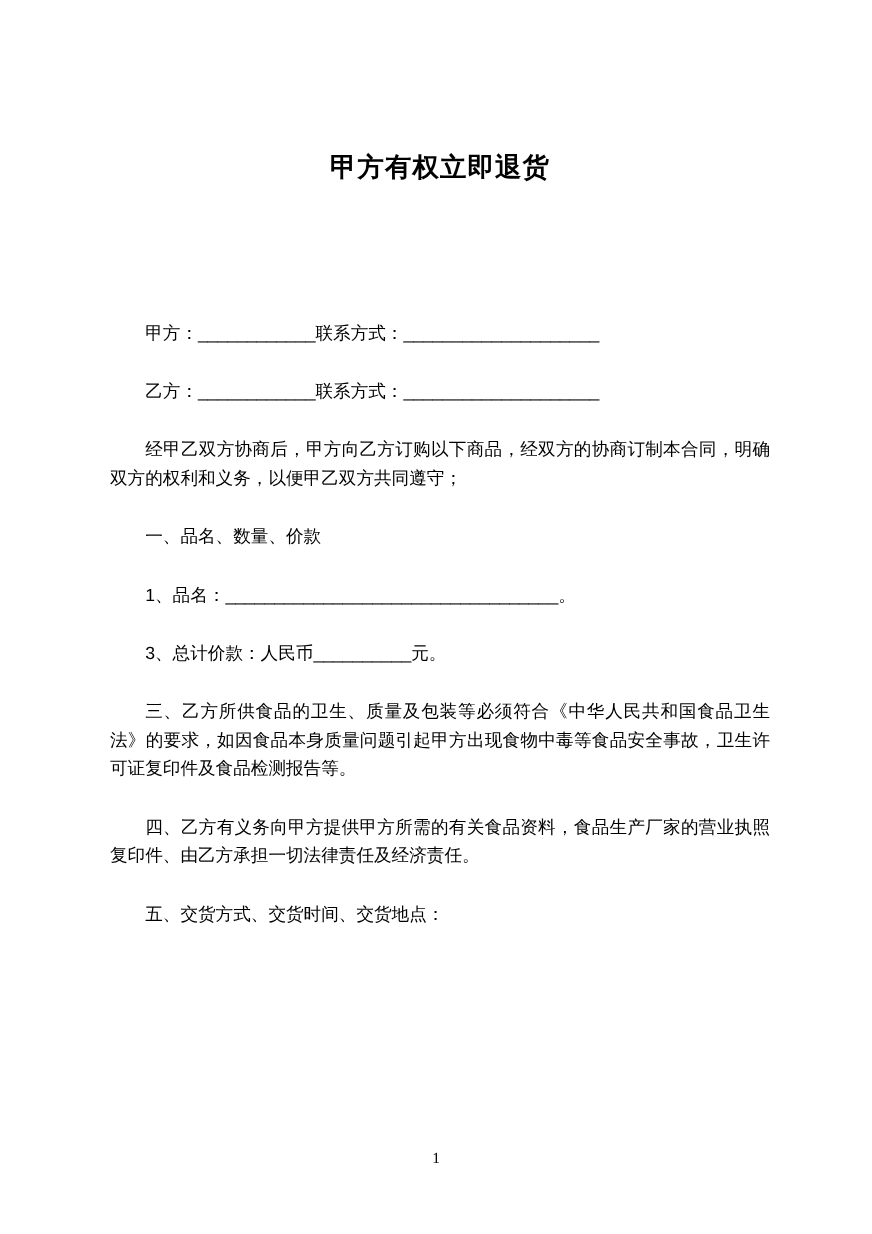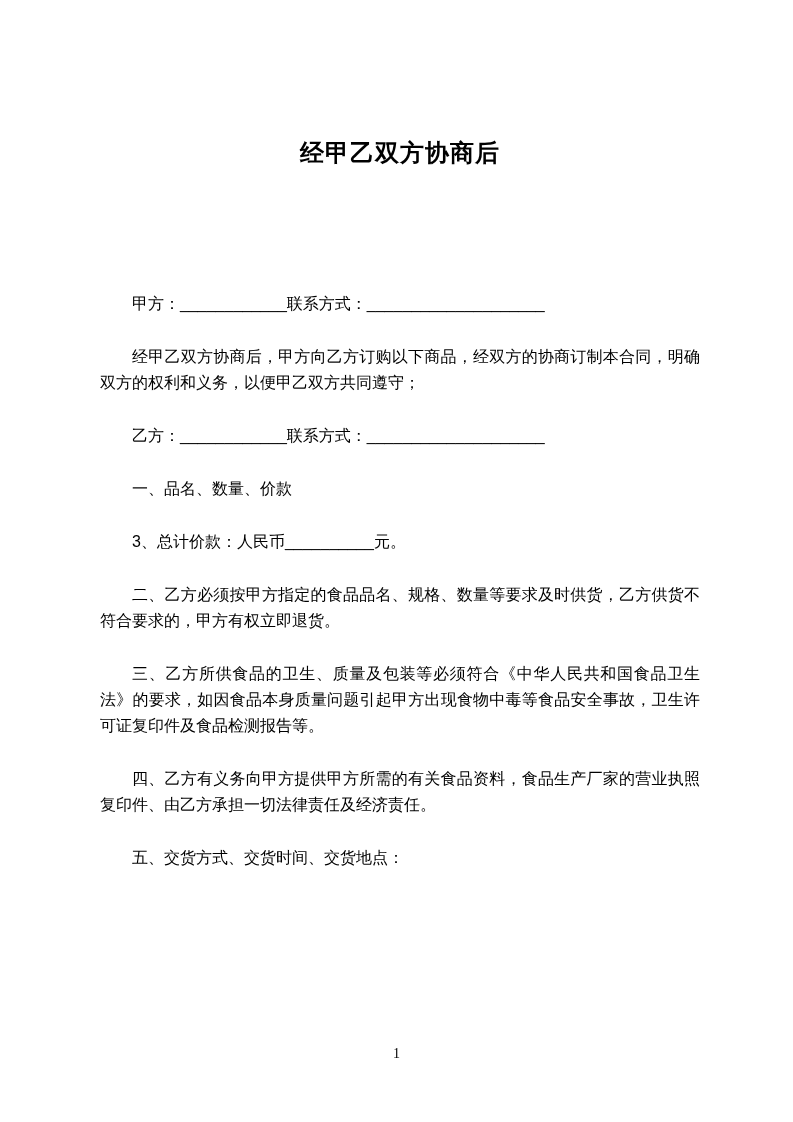--- a/index.html
+++ b/index.html
@@ -48,35 +48,35 @@
     font-size: 14px;
     line-height: 16px;
     font-weight: 400;
   }
 </style>
 </head>
 <body>
 
 <div class="page">
 
-  <h1 class="doc-title">经甲乙双方协商后</h1>
+  <h1 class="doc-title">甲方有权立即退货</h1>
 
   <p class="para">甲方：____________联系方式：____________________</p>
 
+  <p class="para">乙方：____________联系方式：____________________</p>
+
   <p class="para">经甲乙双方协商后，甲方向乙方订购以下商品，经双方的协商订制本合同，明确双方的权利和义务，以便甲乙双方共同遵守；</p>
-
-  <p class="para">乙方：____________联系方式：____________________</p>
 
   <p class="para">一、品名、数量、价款</p>
 
+  <p class="para">1、品名：__________________________________。</p>
 
 
   <p class="para">3、总计价款：人民币__________元。</p>
 
-  <p class="para">二、乙方必须按甲方指定的食品品名、规格、数量等要求及时供货，乙方供货不符合要求的，甲方有权立即退货。</p>
 
   <p class="para">三、乙方所供食品的卫生、质量及包装等必须符合《中华人民共和国食品卫生法》的要求，如因食品本身质量问题引起甲方出现食物中毒等食品安全事故，卫生许可证复印件及食品检测报告等。</p>
 
   <p class="para">四、乙方有义务向甲方提供甲方所需的有关食品资料，食品生产厂家的营业执照复印件、由乙方承担一切法律责任及经济责任。</p>
 
   <p class="para">五、交货方式、交货时间、交货地点：</p>
 
   <div class="page-number">1</div>
 
 </div>

